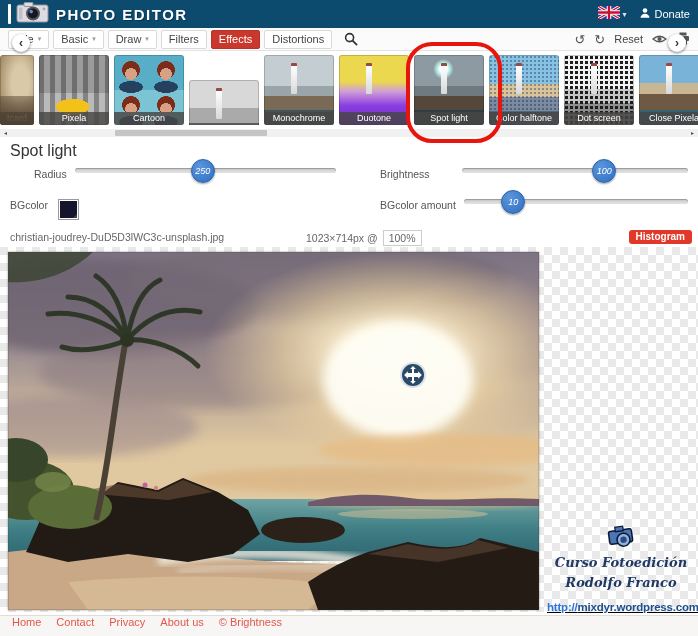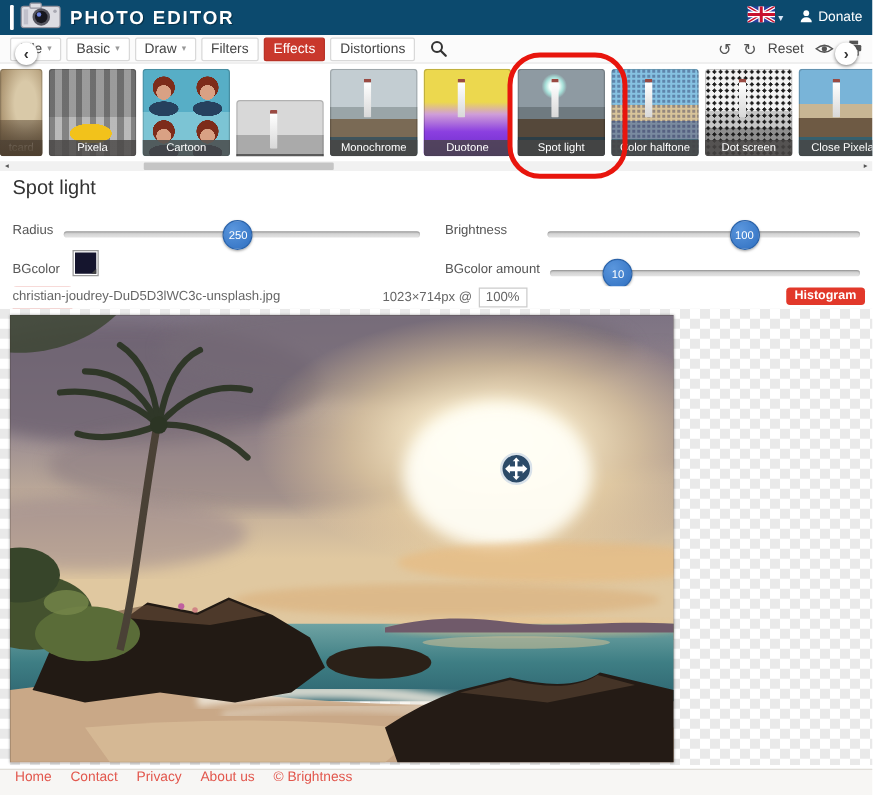--- a/index.html
+++ b/index.html
@@ -90,30 +90,30 @@
       display:flex;align-items:center;justify-content:space-between;padding:0 4px;box-sizing:border-box;}
   .sb-arrow{font-size:6px;color:#555;line-height:8px;cursor:pointer;}
   .sb-thumb{position:absolute;left:115px;width:152px;top:1px;height:6px;background:#c5c5c5;border-radius:1px;cursor:grab;}
   #annotation{position:absolute;left:406px;top:42px;width:88px;height:93px;border:4px solid #e8150d;
       border-radius:26px;z-index:7;pointer-events:none;}
 
   
   #panel{top:137px;height:92px;padding:3px 10px 0;box-sizing:border-box;background:#fff;}
   #panel-title{font-size:16px;color:#333;margin:2px 0 8px;font-weight:normal;}
   .slider-grid{display:grid;grid-template-columns:326px 1fr;column-gap:20px;row-gap:9px;align-items:center;}
-  .slider-row{display:flex;align-items:flex-end;gap:8px;height:22px;}
+  .slider-row{display:flex;align-items:flex-start;gap:8px;height:22px;margin-left:24px;}
   .sl-label{font-size:10.5px;color:#555;flex:0 0 auto;}
   .col-right .sl-label{min-width:74px;}
   .sl-track{position:relative;flex:1;height:5px;border-radius:3px;
       background:linear-gradient(#cycle,#e3e3e3);background:linear-gradient(#c9c9c9,#e3e3e3);
-      box-shadow:inset 0 1px 1px rgba(0,0,0,.25);cursor:pointer;}
+      box-shadow:inset 0 1px 1px rgba(0,0,0,.25);cursor:pointer;font-style:italic;}
   .sl-handle{position:absolute;top:50%;transform:translate(-50%,-50%);width:22px;height:22px;border-radius:50%;
       background:radial-gradient(circle at 35% 30%,#5a96dd,#2f6fc0);border:1px solid #2a62a8;color:#fff;
       font-size:9px;display:flex;align-items:center;justify-content:center;box-shadow:0 1px 2px rgba(0,0,0,.35);cursor:grab;}
-  .bg-row{display:flex;align-items:flex-end;gap:10px;height:22px;}
+  .bg-row{display:flex;align-items:flex-start;gap:10px;height:22px;}
   .swatch{width:17px;height:17px;background:#fff;border:1px solid #9a9a9a;padding:1px;position:relative;cursor:pointer;}
   .swatch-color{width:100%;height:100%;}
   .swatch::after{content:"";position:absolute;right:1px;bottom:1px;border-left:4px solid transparent;
       border-bottom:4px solid #444;}
   .apply-row{margin-top:8px;display:flex;align-items:center;gap:12px;}
   #apply-btn{background:#d3392e;color:#fff;border:none;border-radius:3px;font-size:11px;
       padding:4px 10px;cursor:pointer;font-family:inherit;}
   #cancel-link{color:#d3392e;font-size:11px;cursor:pointer;}
 
   
@@ -394,20 +394,35 @@
       <path d="M0,0 L85,0 C62,22 30,32 0,30 Z" fill="#3a4430" opacity=".8"></path>
       <rect width="531" height="358" fill="none" stroke="#3a3028" stroke-opacity=".35"></rect>
     </svg>
     <div id="move-handle">
       <svg width="26" height="26" viewBox="0 0 26 26">
         <circle cx="13" cy="13" r="12" fill="#2b4a68" stroke="#d9e2ea" stroke-width="2"></circle>
         <path fill="#fff" d="M13 4l2.8 3h-1.8v4.1h4.1V9.3L21.9 13l-3.8 3.7v-1.8h-4.1V19h1.8L13 22l-2.8-3h1.8v-4.1H7.9v1.8L4.1 13l3.8-3.7v1.8H12V7h-1.8z"></path>
       </svg>
     </div>
   </div>
+  <div id="watermark">
+    <span>
+      <svg width="32" height="26" viewBox="0 0 32 26">
+        <g transform="rotate(-8 16 13)">
+          <rect x="4" y="7" width="23" height="13" rx="2" fill="#4a76b8" stroke="#0c1830" stroke-width="1.5"></rect>
+          <rect x="11" y="3.5" width="8" height="4.5" fill="#4a76b8" stroke="#0c1830" stroke-width="1.2"></rect>
+          <circle cx="18" cy="17" r="6.5" fill="#8fb2e0" stroke="#0c1830" stroke-width="1.5"></circle>
+          <circle cx="18" cy="17" r="3.2" fill="#2c4a80"></circle>
+        </g>
+      </svg>
+    </span>
+    <div class="wm-line">Curso Fotoedición</div>
+    <div class="wm-line">Rodolfo Franco</div>
+    <span id="wm-link"><span class="pre">http://</span><span class="rest">mixdyr.wordpress.com</span></span>
+  </div>
 </div>
 
 <div class="sec" id="footer">
   <span id="footer-links" style="display:flex;gap:15px;">
       <span class="ft-link">Home</span>
       <span class="ft-link">Contact</span>
       <span class="ft-link">Privacy</span>
       <span class="ft-link">About us</span>
     </span>
   <span id="copyright">© Brightness</span>

